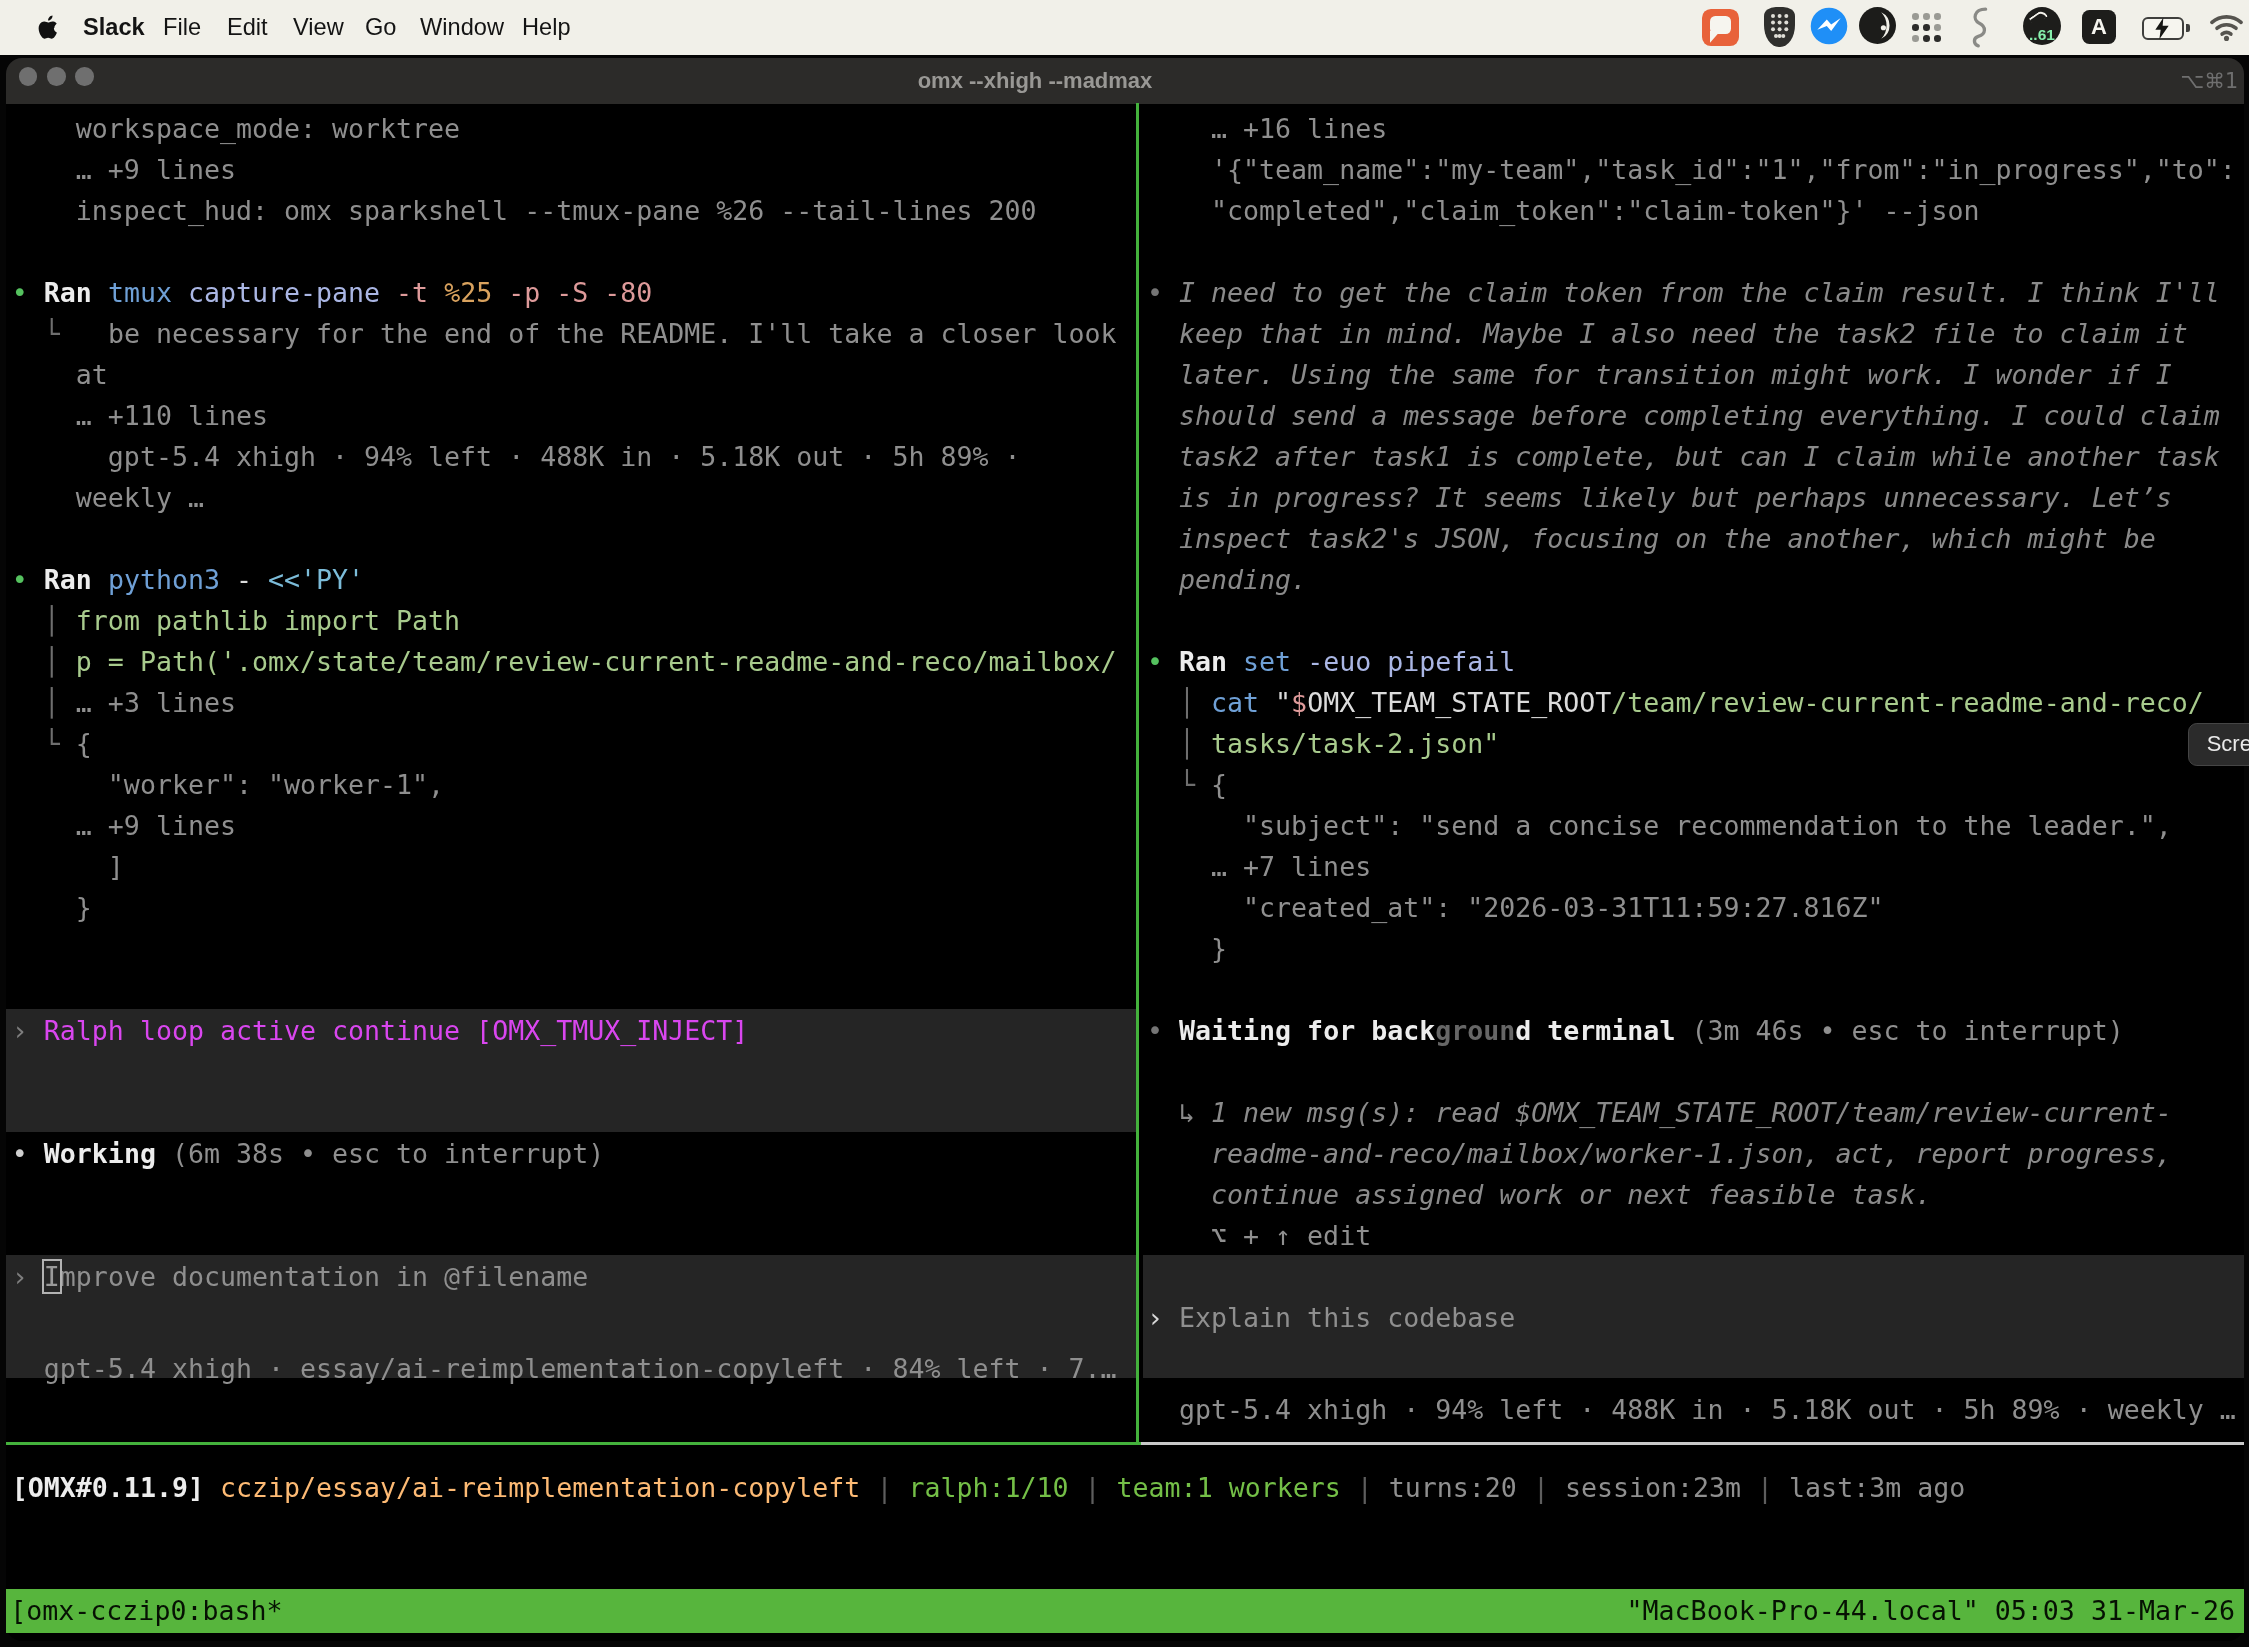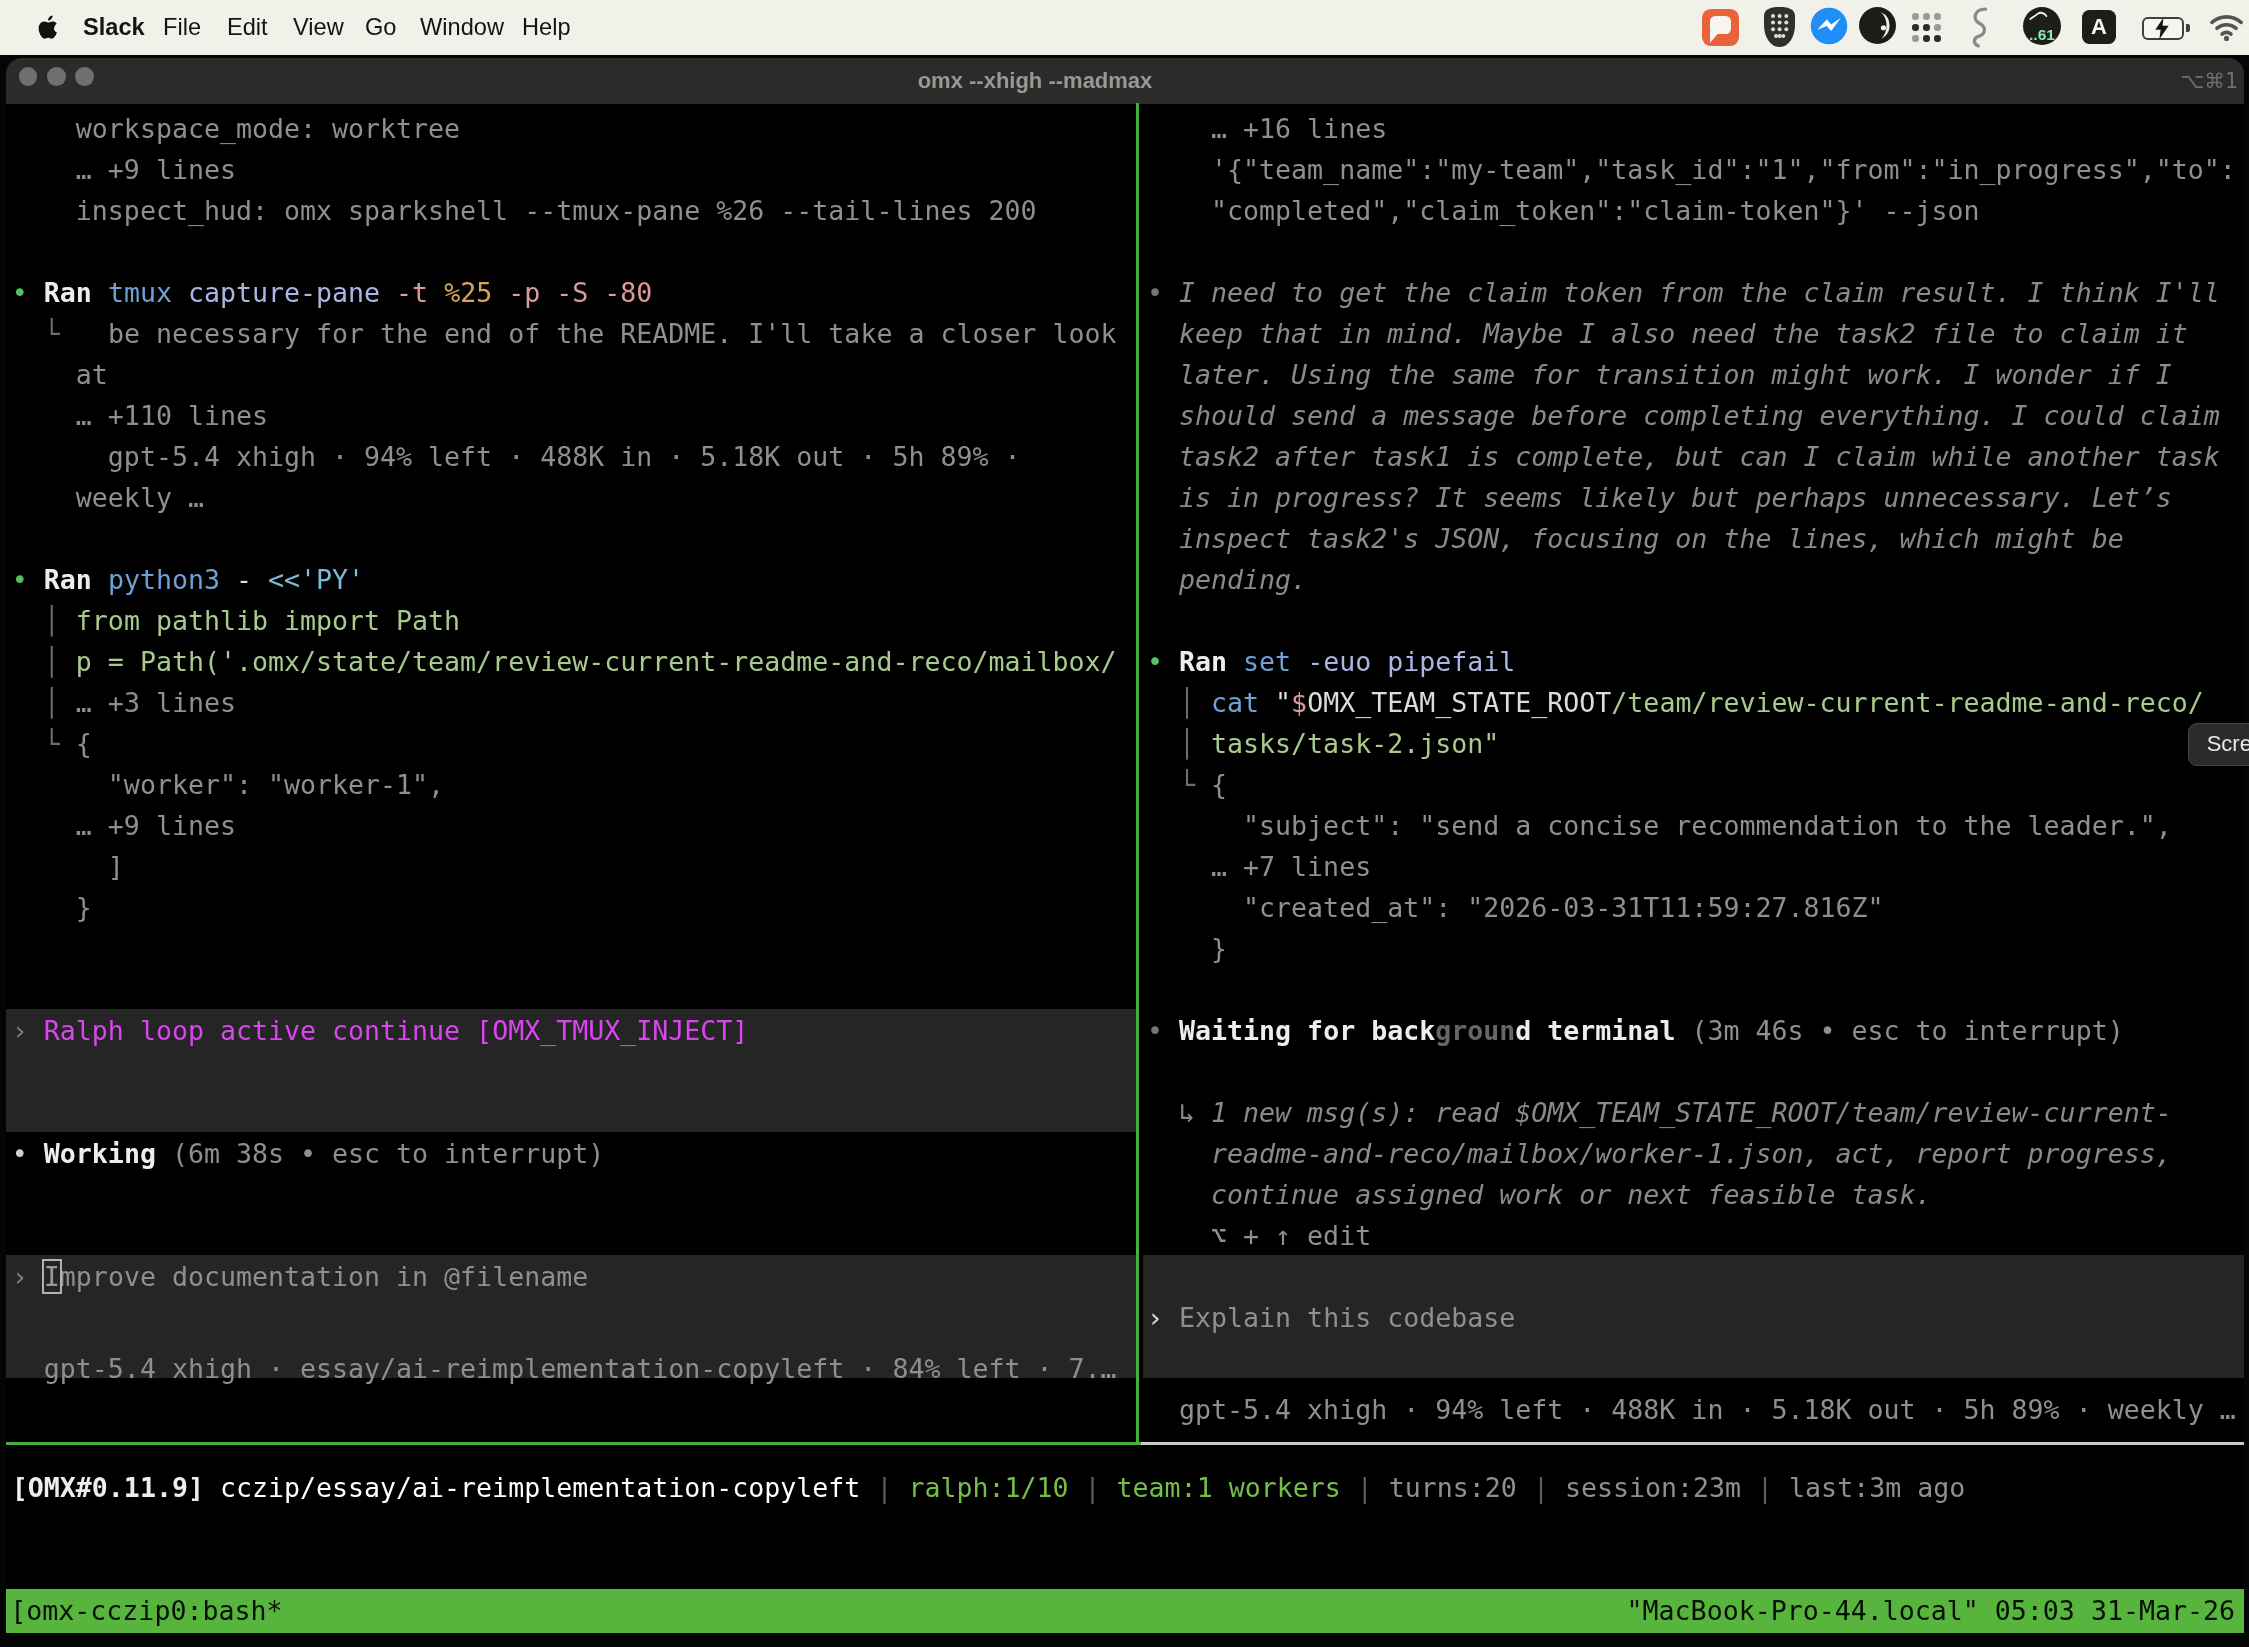--- a/index.html
+++ b/index.html
@@ -37,21 +37,21 @@
   .c-blue{color:#6fa0d6;}
   .c-lav{color:#aab6e4;}
   .c-pink{color:#de9a9a;}
   .c-orange{color:#d9a25e;}
   .c-cyan{color:#7cbcd9;}
   .c-code{color:#a8cb8d;}
   .c-line{color:#6e6e6e;}
   .c-ital{color:#8a8a8a;font-style:italic;}
   .c-shim{color:#666666;font-weight:bold;}
   .c-cursor{color:#9a9a9a;outline:2.2px solid #b2b2b2;outline-offset:-0.7px;}
-  .c-cyanb{color:#ffffff;}
+  .c-cyanb{color:#fdba74;}
   .c-greenb{color:#74bf47;}
   .c-sep{color:#5e5e5e;}
 
   .band{position:absolute;background:#252525;z-index:1;}
   #band-ralph{left:5.9px;top:1009px;width:1130px;height:123px;}
   #band-input-left{left:5.9px;top:1255px;width:1130px;height:123px;}
   #band-input-right{left:1143px;top:1255px;width:1101px;height:123px;}
 
   #divider{position:absolute;left:1136px;top:103px;width:3px;height:1342px;background:#44b13c;z-index:3;}
   #border-bl{position:absolute;left:5.9px;top:1442px;width:1135px;height:3px;background:#44b13c;z-index:3;}
@@ -193,21 +193,21 @@
       <div class="trow"><span class="c-gray">    … +16 lines</span></div>
       <div class="trow"><span class="c-gray">    '{"team_name":"my-team","task_id":"1","from":"in_progress","to":</span></div>
       <div class="trow"><span class="c-gray">    "completed","claim_token":"claim-token"}' --json</span></div>
       <div class="trow"></div>
       <div class="trow"><span class="c-dimbul">• </span><span class="c-ital">I need to get the claim token from the claim result. I think I'll</span></div>
       <div class="trow"><span class="c-ital">  keep that in mind. Maybe I also need the task2 file to claim it</span></div>
       <div class="trow"><span class="c-ital">  later. Using the same for transition might work. I wonder if I</span></div>
       <div class="trow"><span class="c-ital">  should send a message before completing everything. I could claim</span></div>
       <div class="trow"><span class="c-ital">  task2 after task1 is complete, but can I claim while another task</span></div>
       <div class="trow"><span class="c-ital">  is in progress? It seems likely but perhaps unnecessary. Let’s</span></div>
-      <div class="trow"><span class="c-ital">  inspect task2's JSON, focusing on the lines, which might be</span></div>
+      <div class="trow"><span class="c-ital">  inspect task2's JSON, focusing on the another, which might be</span></div>
       <div class="trow"><span class="c-ital">  pending.</span></div>
       <div class="trow"></div>
       <div class="trow"><span class="c-gbul">• </span><span class="c-white">Ran </span><span class="c-blue">set </span><span class="c-lav">-euo pipefail</span></div>
       <div class="trow"><span class="c-line">  │ </span><span class="c-blue">cat </span><span class="c-plainw">"</span><span class="c-pink">$</span><span class="c-plainw">OMX_TEAM_STATE_ROOT</span><span class="c-code">/team/review-current-readme-and-reco/</span></div>
       <div class="trow"><span class="c-line">  │ </span><span class="c-code">tasks/task-2.json"</span></div>
       <div class="trow"><span class="c-line">  └ </span><span class="c-gray">{</span></div>
       <div class="trow"><span class="c-gray">      "subject": "send a concise recommendation to the leader.",</span></div>
       <div class="trow"><span class="c-gray">    … +7 lines</span></div>
       <div class="trow"><span class="c-gray">      "created_at": "2026-03-31T11:59:27.816Z"</span></div>
       <div class="trow"><span class="c-gray">    }</span></div>

